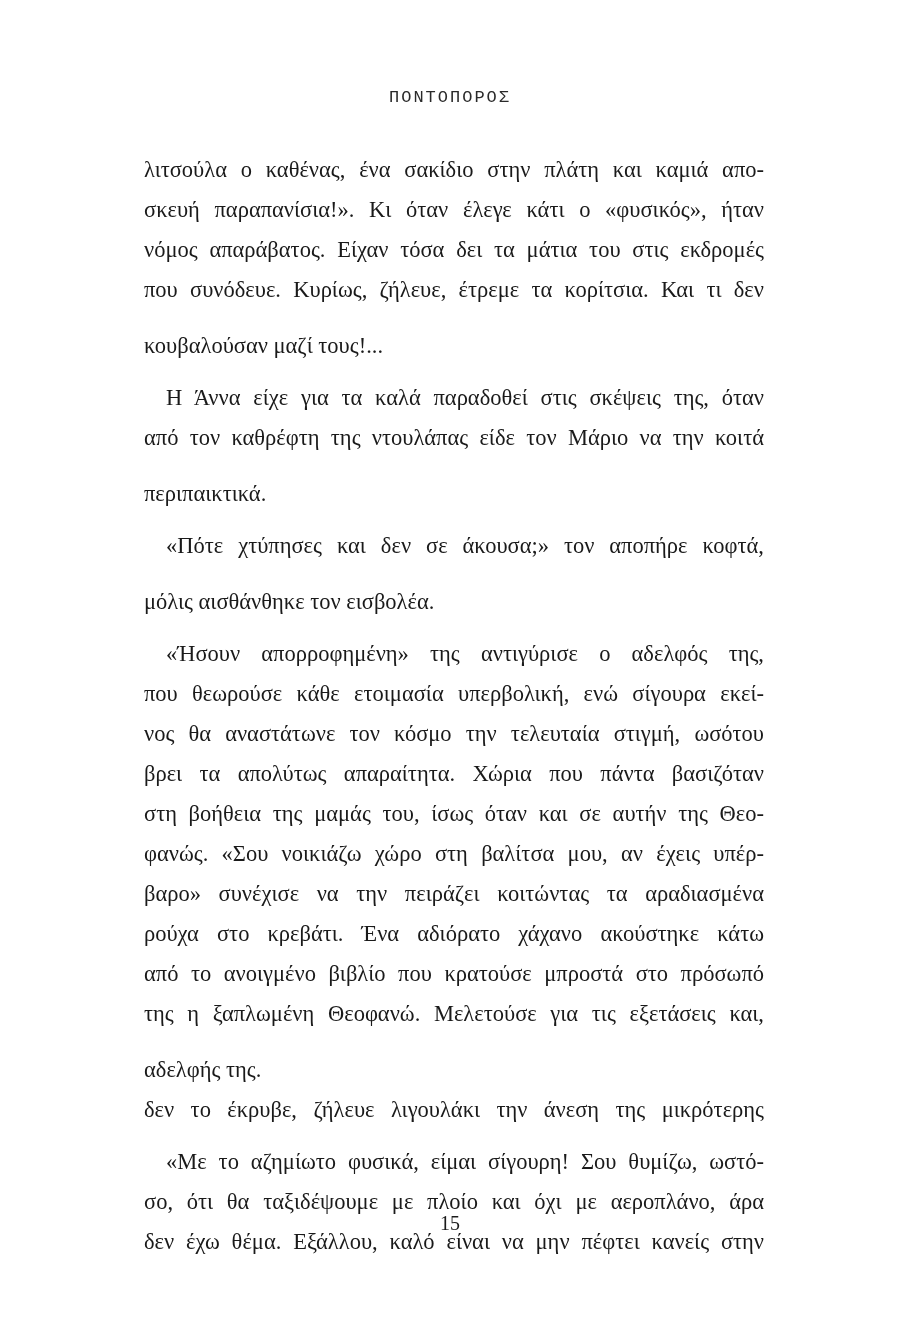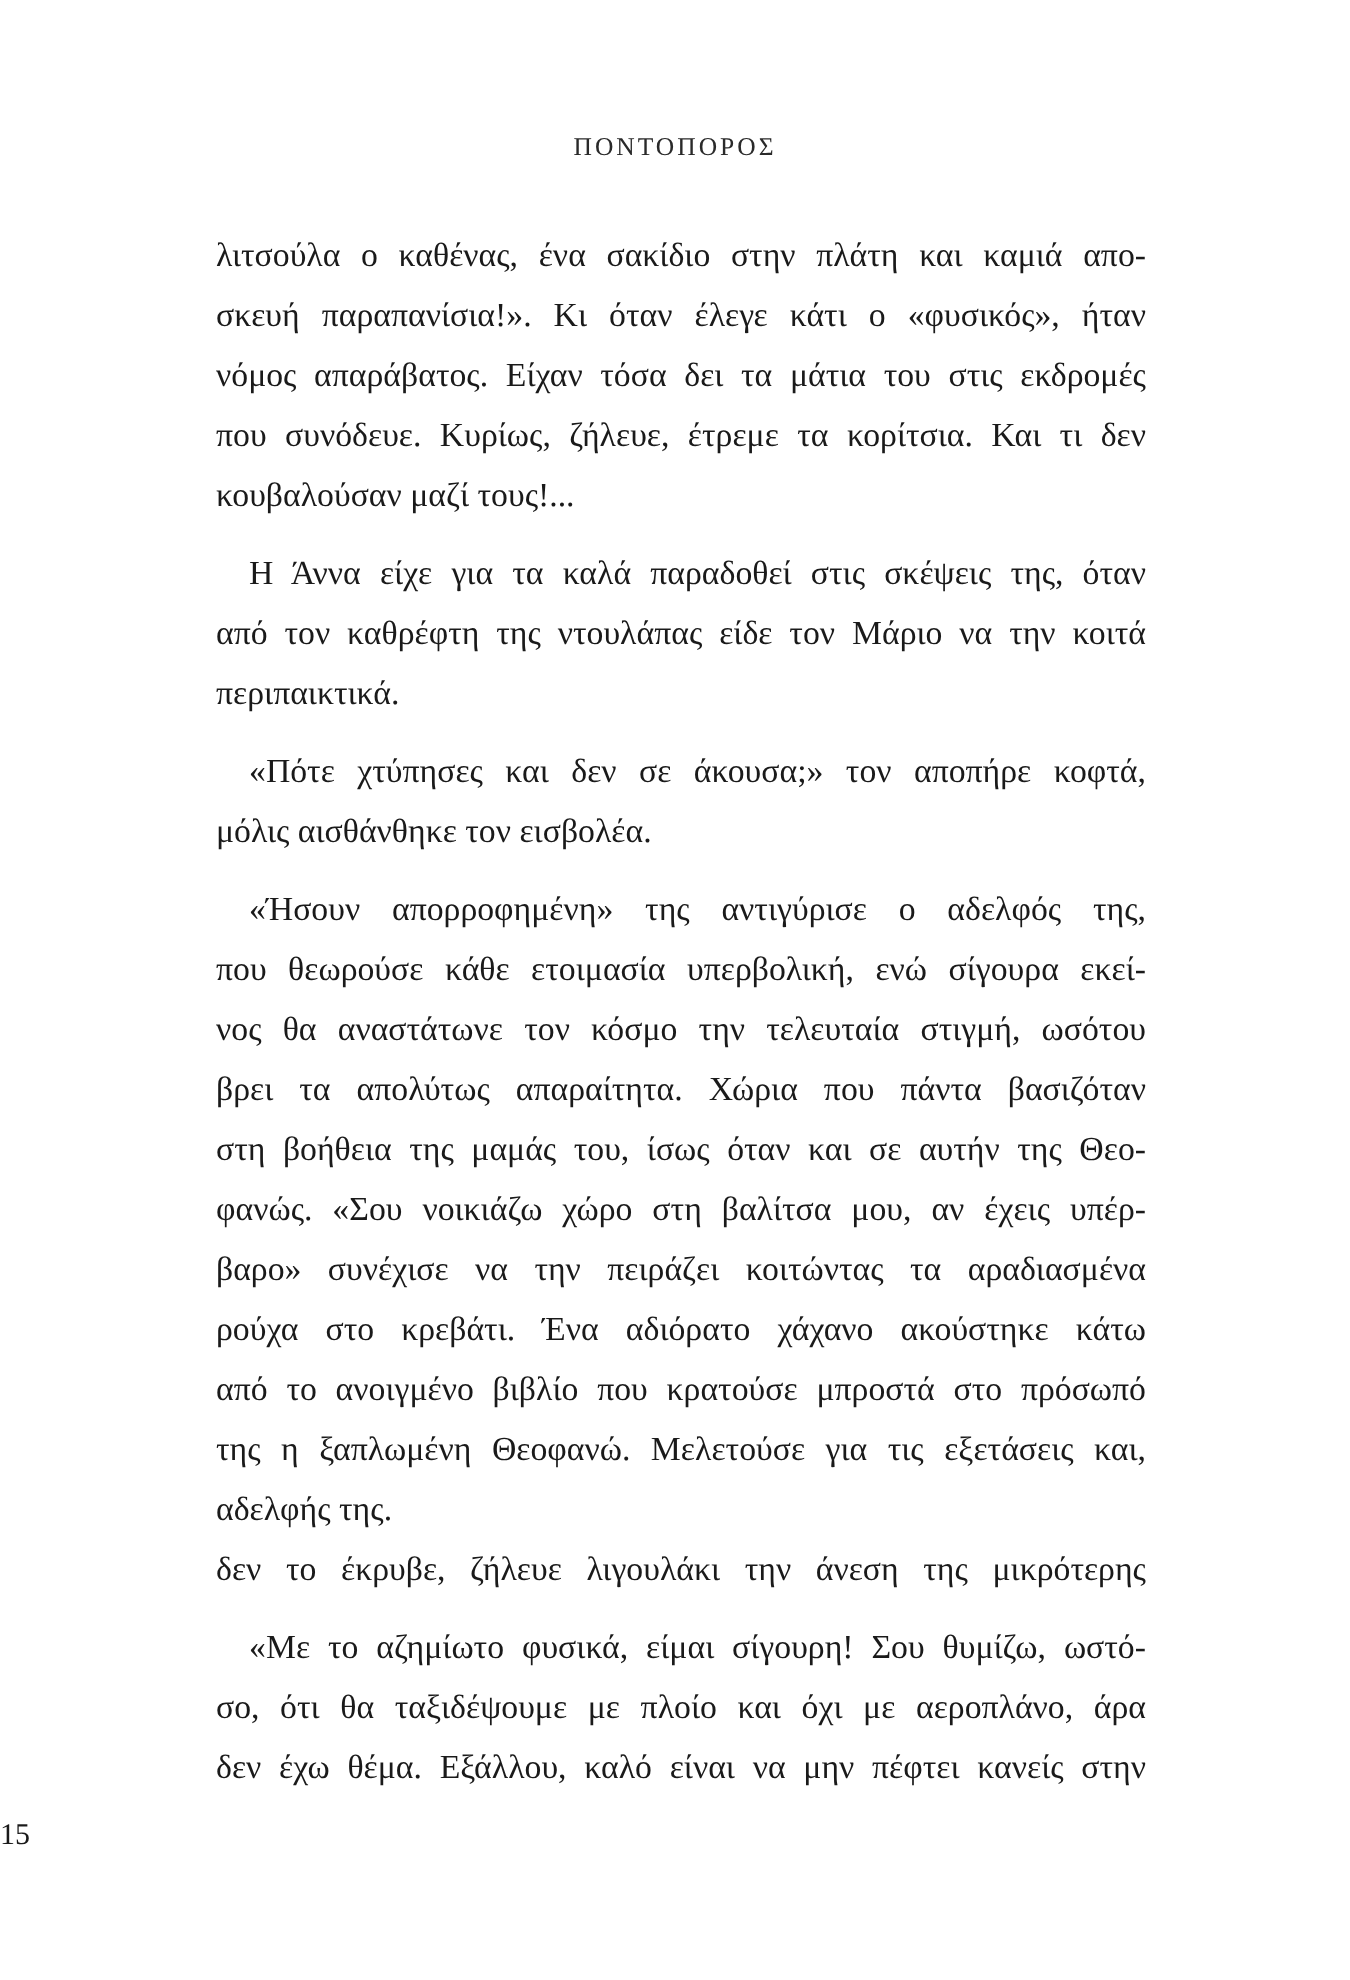--- a/index.html
+++ b/index.html
@@ -14,21 +14,21 @@
     overflow: hidden;
     font-family: "Liberation Serif", "DejaVu Serif", serif;
     color: #1a1a1a;
   }
   .running-head {
     position: absolute;
     top: 88px;
     left: 0;
     width: 900px;
     text-align: center;
-    font-family: Liberation Serif, serif;
+    font-family: Liberation Mono, monospace;
     font-size: 17px;
     letter-spacing: 2px;
     color: #2a2a2a;
   }
   .text-block {
     position: absolute;
     top: 150px;
     left: 144px;
     width: 620px;
   }
@@ -38,33 +38,34 @@
     line-height: 40px;
     font-size: 22.5px;
     text-align: justify;
     text-align-last: justify;
     white-space: nowrap;
     overflow: visible;
   }
   .line.last {
     text-align: center;
     text-align-last: left;
+    margin-top: 16px;
   }
   .line.indent {
     padding-left: 22px;
   }
   .para-gap {
     height: 12px;
   }
   .page-number {
     position: absolute;
     top: 1212px;
     left: 0;
     width: 900px;
-    text-align: left;
+    text-align: center;
     font-size: 20px;
     color: #1a1a1a;
   }
 </style>
 </head>
 <body>
 
 <div class="running-head">ΠΟΝΤΟΠΟΡΟΣ</div>
 
 <div class="text-block">

